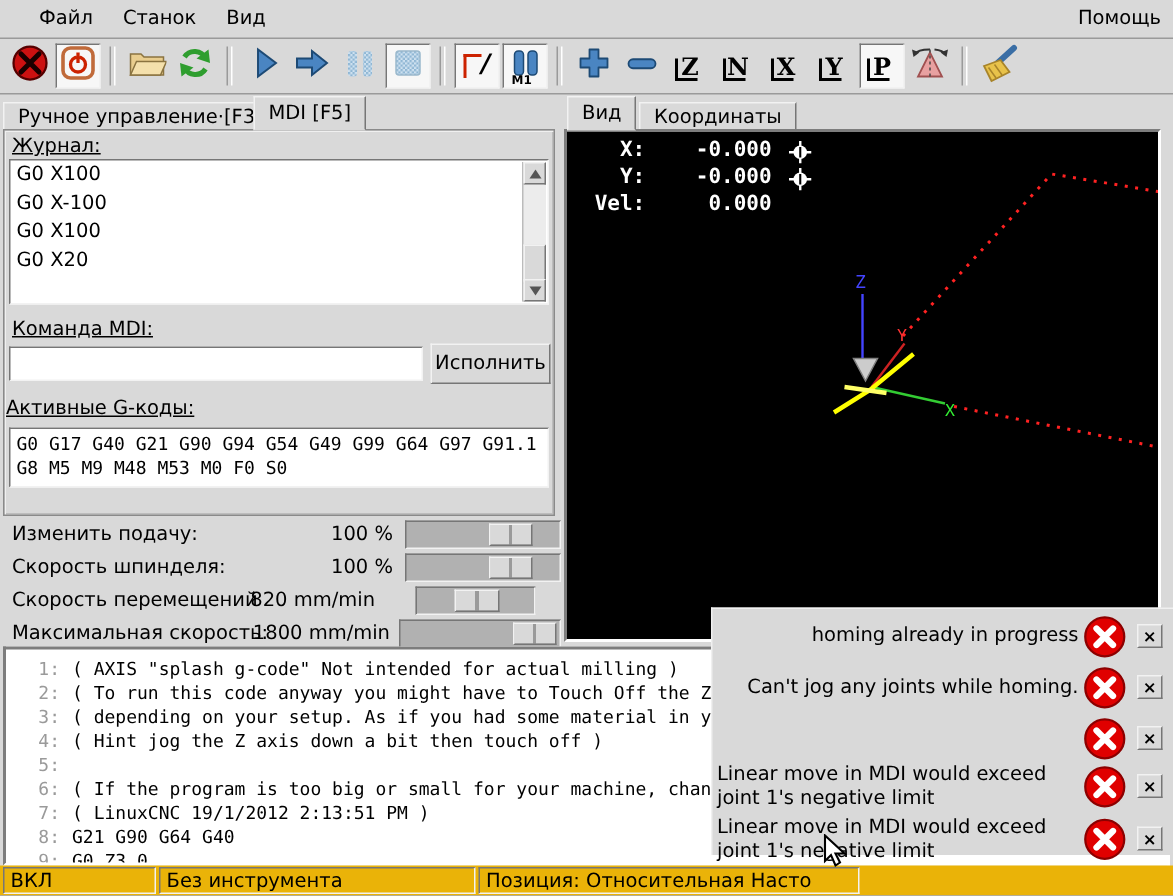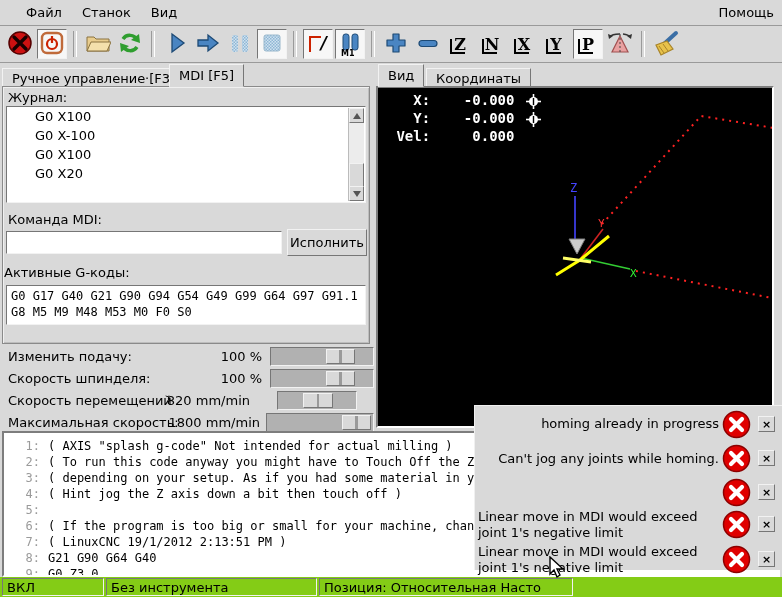--- a/index.html
+++ b/index.html
@@ -26,22 +26,22 @@
   .letterbtn .corner{position:absolute;left:4px;bottom:4px;width:13px;height:13px;
         border-left:2px solid #000;border-bottom:2px solid #000;}
   
   .tab{position:absolute;box-sizing:border-box;background:#d9d9d9;
        border:1px solid;border-color:#f2f2f2 #767676 transparent #f2f2f2;
        padding:3px 9px;white-space:nowrap;}
   .tab.inactive{top:68px;height:19px;padding-top:2px;}
   .tab.active{height:23px;z-index:3;}
   #left-frame{left:2px;top:86px;width:368px;height:258px;box-sizing:border-box;
       border:1px solid #8a8a8a;box-shadow:inset 1px 1px 0 #f0f0f0, inset -1px -1px 0 #bdbdbd;background:#d9d9d9;z-index:2;}
-  .panel-label{color:#000;}
-  #journal-box{left:6px;top:106px;width:360px;height:97px;background:#fff;box-sizing:border-box;z-index:4;padding-left:24px;}
+  .panel-label{color:#000;text-decoration:underline;}
+  #journal-box{left:6px;top:106px;width:360px;height:97px;background:#fff;box-sizing:border-box;z-index:4;}
   .journal-line{padding:1px 4px;line-height:17px;}
   
   .vscroll{position:absolute;right:1px;top:1px;width:15px;bottom:1px;background:#ececec;border-left:1px solid #bbb;}
   .sb-arrow{position:absolute;left:0;width:15px;height:15px;background:#d9d9d9;
      border:1px solid;border-color:#f2f2f2 #767676 #767676 #f2f2f2;box-sizing:border-box;
      display:flex;align-items:center;justify-content:center;}
   .sb-up{top:0;} .sb-down{bottom:0;}
   .tri-up{width:0;height:0;border-left:4px solid transparent;border-right:4px solid transparent;border-bottom:6px solid #555;}
   .tri-down{width:0;height:0;border-left:4px solid transparent;border-right:4px solid transparent;border-top:6px solid #555;}
   .sb-thumb{position:absolute;left:0;width:15px;background:#d9d9d9;box-sizing:border-box;
@@ -73,21 +73,21 @@
   .lcode{color:#000;white-space:pre;}
   
   #notif{left:474px;top:405px;width:308px;height:165px;background:#d9d9d9;z-index:5;
      border-top:1px solid #f0f0f0;border-left:1px solid #f0f0f0;box-sizing:border-box;}
   .ntext{position:absolute;left:3px;width:241px;line-height:16px;}
   .ntext.r{text-align:right;}
   .nicon{position:absolute;left:247px;width:29px;height:29px;}
   .nclose{position:absolute;left:283px;width:17px;height:16px;box-sizing:border-box;background:#d9d9d9;
      display:flex;align-items:center;justify-content:center;font-size:11px;font-weight:bold;}
   
-  #statusbar{left:0;top:577px;width:782px;height:20px;background:#84cc16;z-index:6;}
+  #statusbar{left:0;top:577px;width:782px;height:20px;background:#eab308;z-index:6;}
   .scell{position:absolute;top:1px;height:18px;box-sizing:border-box;padding:1px 4px;
      border:1px solid;border-color:#767676 #f2f2f2 #f2f2f2 #767676;white-space:nowrap;overflow:hidden;}
   #cursor{left:548px;top:556px;z-index:9;}
 </style>
 </head>
 <body>
 
 <div id="app">
 
   <div id="menubar" class="abs">

